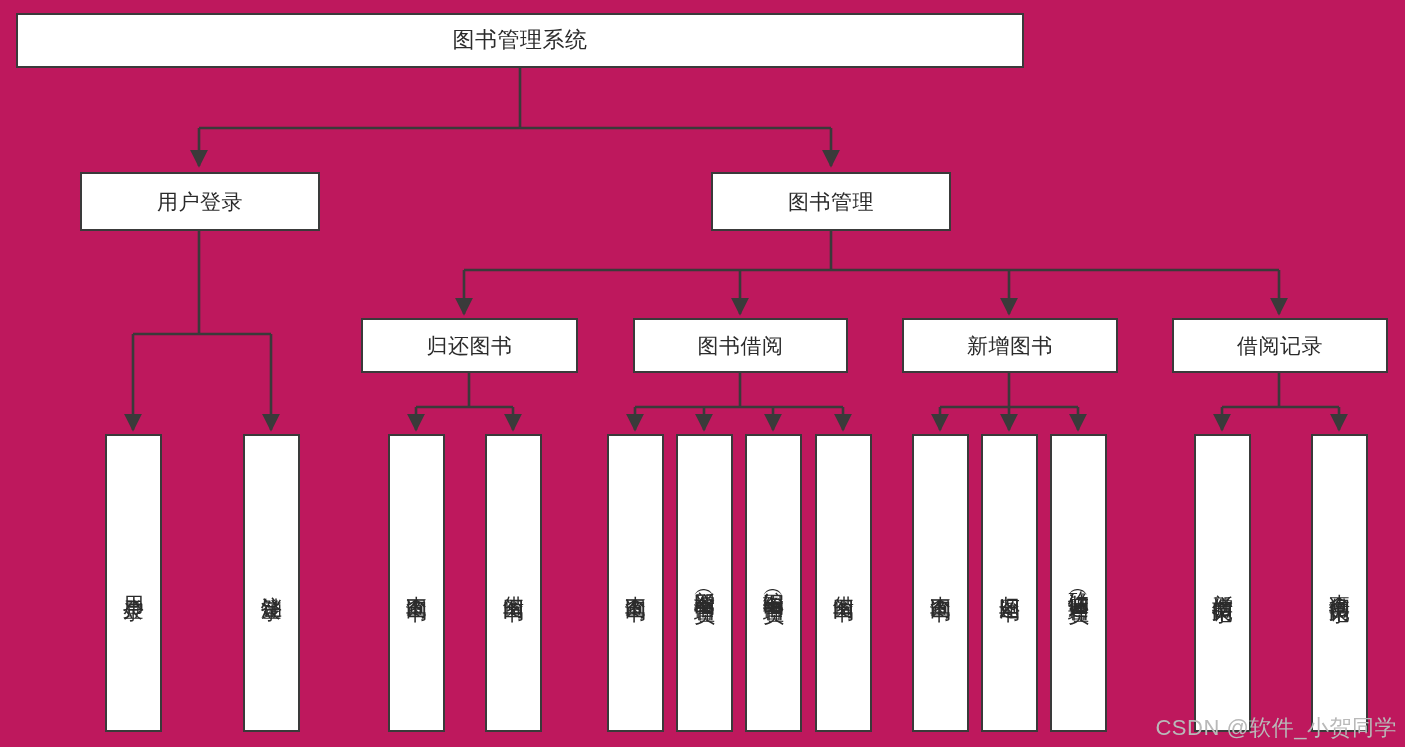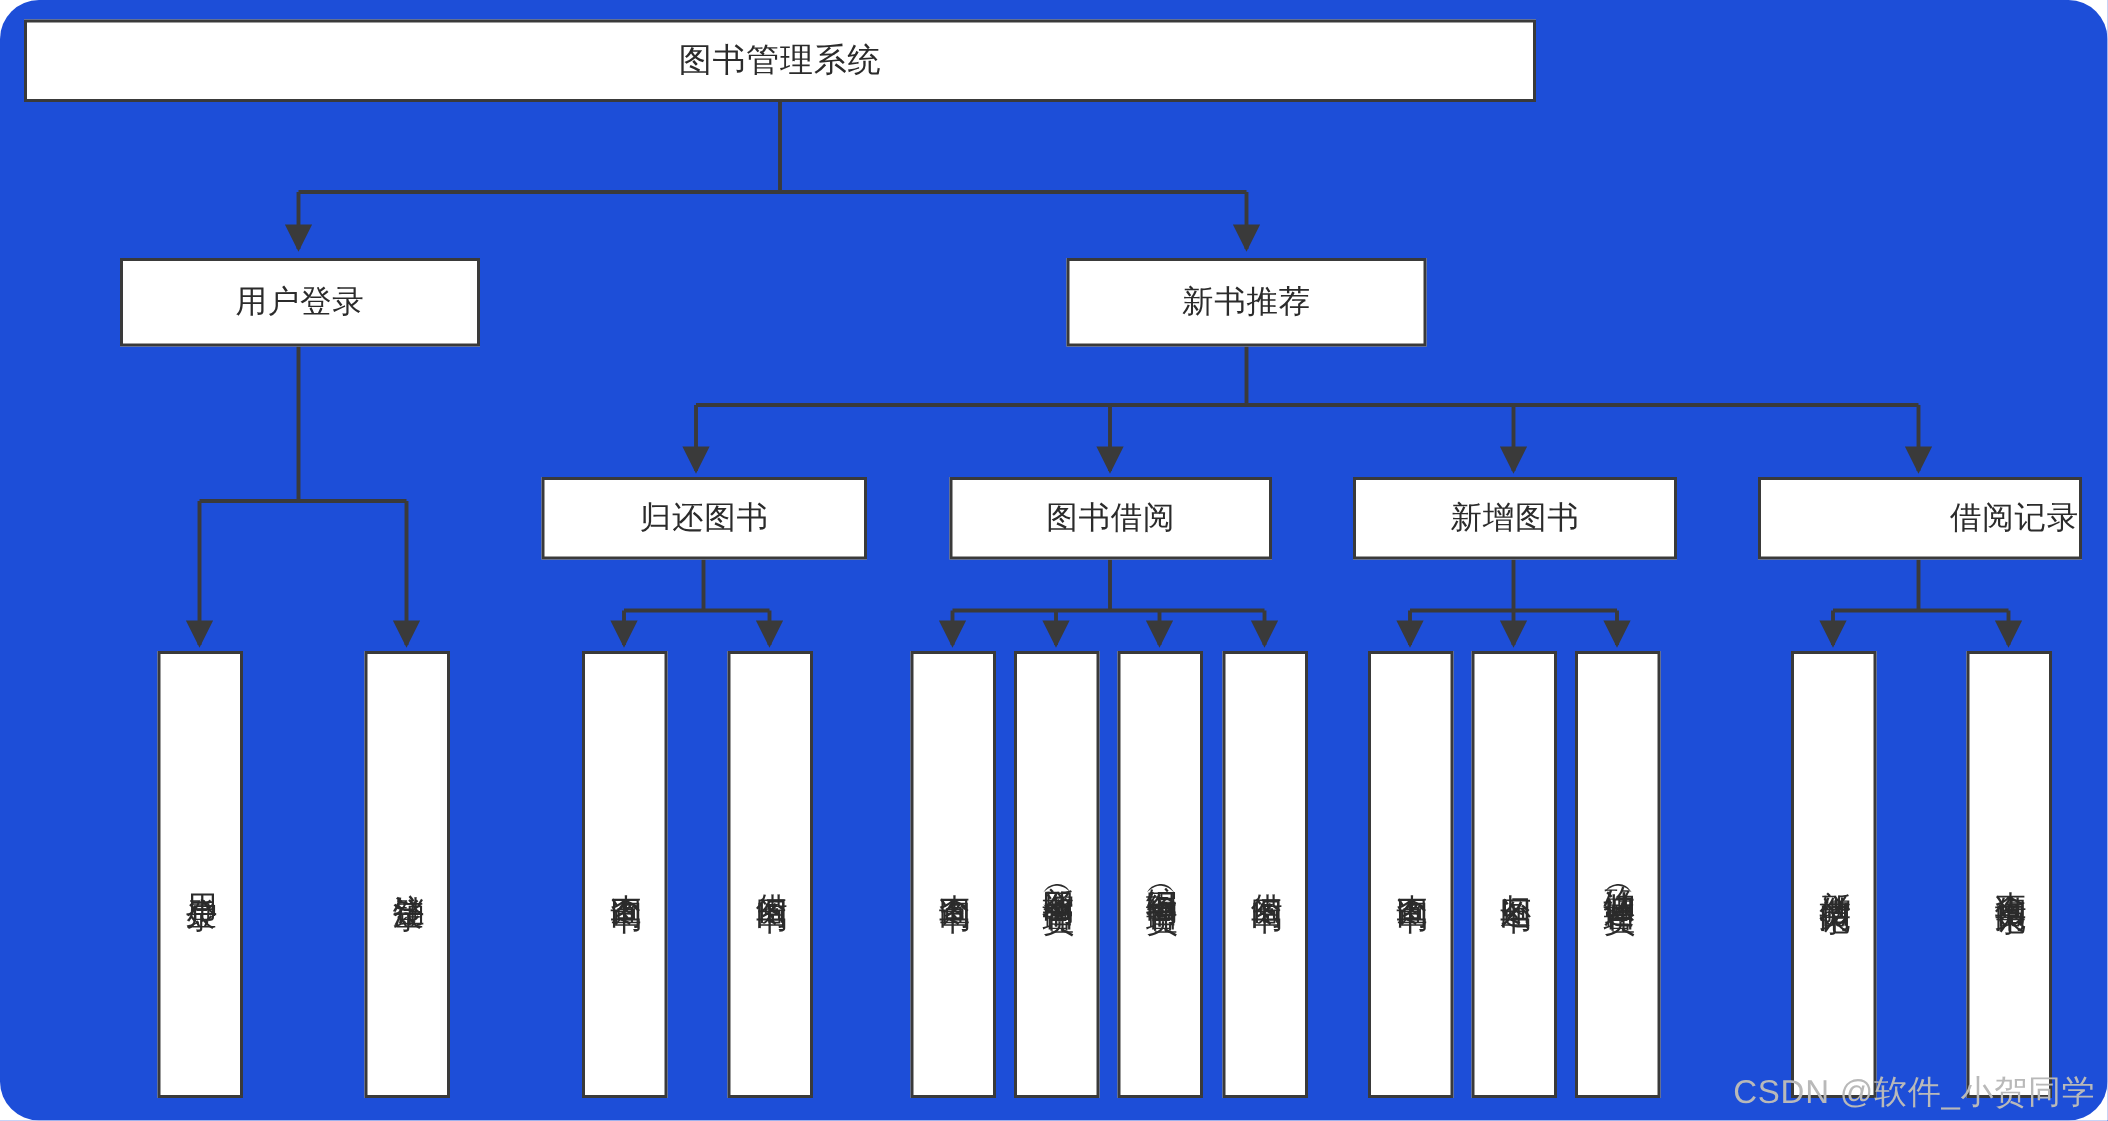--- a/index.html
+++ b/index.html
@@ -7,23 +7,22 @@
     padding: 0;
     background: #ffffff;
   }
   body {
     font-family: "Liberation Sans", "DejaVu Sans", sans-serif;
   }
   #diagram-root {
     position: relative;
     width: 1405px;
     height: 747px;
-    background: #1d4ed8;
+    background: #be185d;
     overflow: hidden;
-    border-radius: 26px;
   }
   svg.wires {
     position: absolute;
     left: 0;
     top: 0;
     width: 1405px;
     height: 747px;
     pointer-events: none;
   }
   .node {
@@ -118,33 +117,33 @@
   </svg>
 
   <div class="node node-root" style="left:16px; top:13px; width:1008px; height:55px;">
     <span class="node-h">图书管理系统</span>
   </div>
 
   <div class="node" style="left:80px; top:172px; width:240px; height:59px;">
     <span class="node-h">用户登录</span>
   </div>
   <div class="node" style="left:711px; top:172px; width:240px; height:59px;">
-    <span class="node-h">新书推荐</span>
+    <span class="node-h">图书管理</span>
   </div>
 
   <div class="node" style="left:361px; top:318px; width:217px; height:55px;">
     <span class="node-h">归还图书</span>
   </div>
   <div class="node" style="left:633px; top:318px; width:215px; height:55px;">
     <span class="node-h">图书借阅</span>
   </div>
   <div class="node" style="left:902px; top:318px; width:216px; height:55px;">
     <span class="node-h">新增图书</span>
   </div>
-  <div class="node" style="left:1172px; top:318px; width:216px; height:55px;justify-content:flex-end;">
+  <div class="node" style="left:1172px; top:318px; width:216px; height:55px;">
     <span class="node-h">借阅记录</span>
   </div>
 
   <div class="node" style="left:105px; top:434px; width:57px; height:298px;">
     <span class="node-v">用户登录</span>
   </div>
   <div class="node" style="left:243px; top:434px; width:57px; height:298px;">
     <span class="node-v">注销登录</span>
   </div>
 

